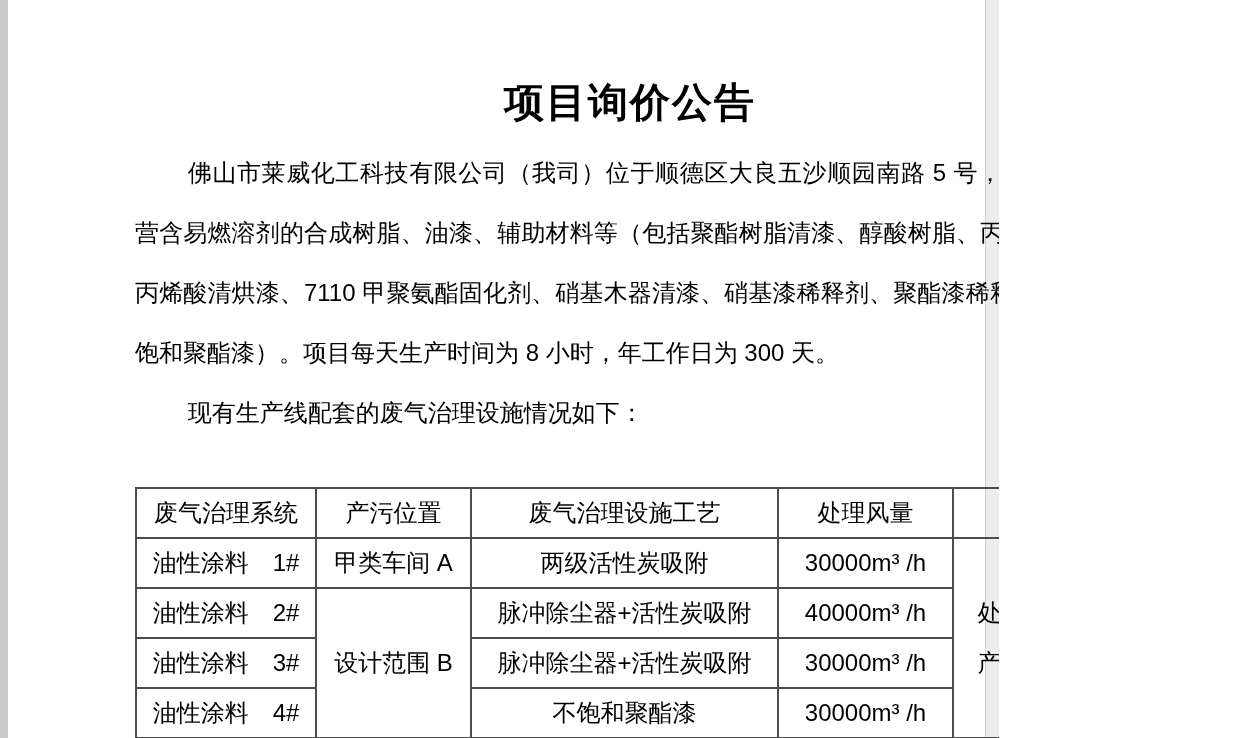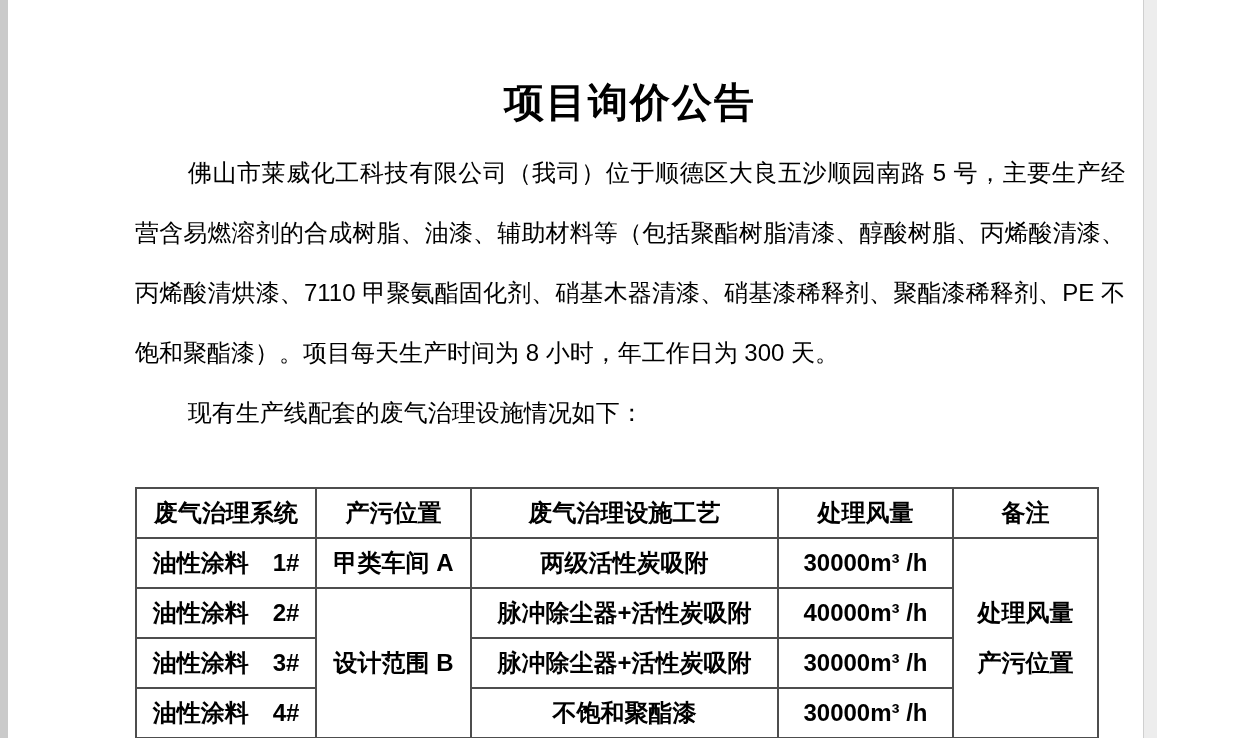--- a/index.html
+++ b/index.html
@@ -1,19 +1,19 @@
 <!DOCTYPE html>
 <html><head>
 <meta charset="utf-8">
 <style>
   * { margin: 0; padding: 0; box-sizing: border-box; }
   html, body { background: #ffffff; }
   .canvas {
     position: relative;
-    width: 1157px;
+    width: 999px;
     height: 738px;
     background: #ffffff;
     overflow: hidden;
     font-family: "Liberation Sans", sans-serif;
     color: #000000;
   }
   .left-strip {
     position: absolute;
     left: 0; top: 0;
     width: 8px; height: 738px;
@@ -62,21 +62,21 @@
   .gas-table {
     position: absolute;
     left: 135px; top: 487px;
     width: 962px;
     border-collapse: collapse;
     table-layout: fixed;
   }
   .gas-table th, .gas-table td {
     border: 2px solid #4d4d4d;
     font-size: 24px;
-    font-weight: 700;
+    font-weight: 400;
     text-align: center;
     vertical-align: middle;
     padding: 0;
     overflow: hidden;
   }
   .gas-table tr { height: 50px; }
   .remark-line { display: block; line-height: 50px; }
 </style>
 </head>
 <body>

